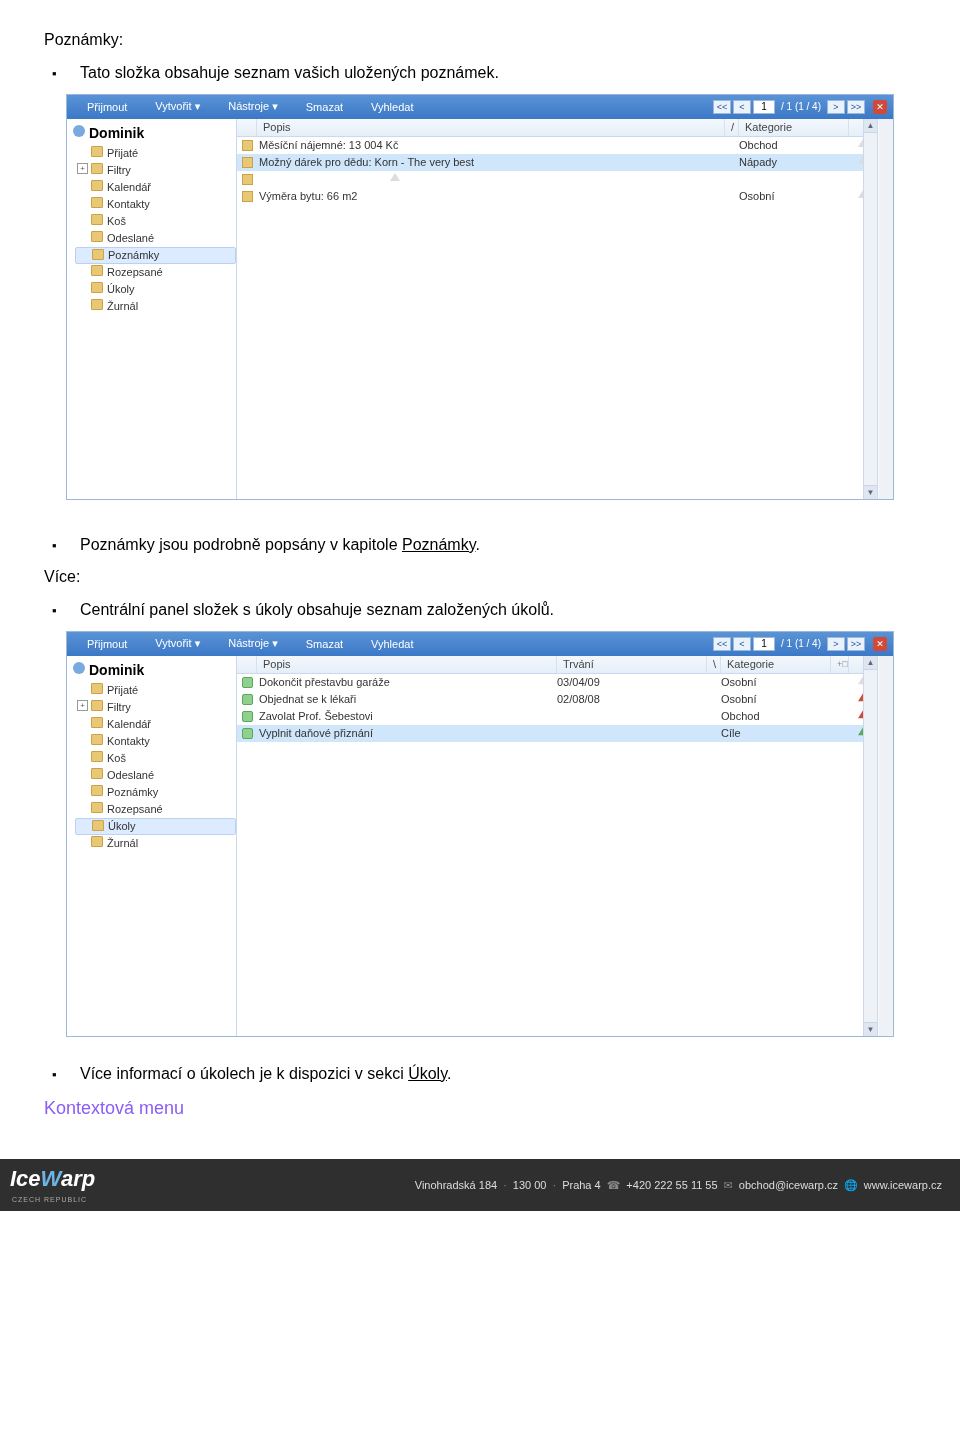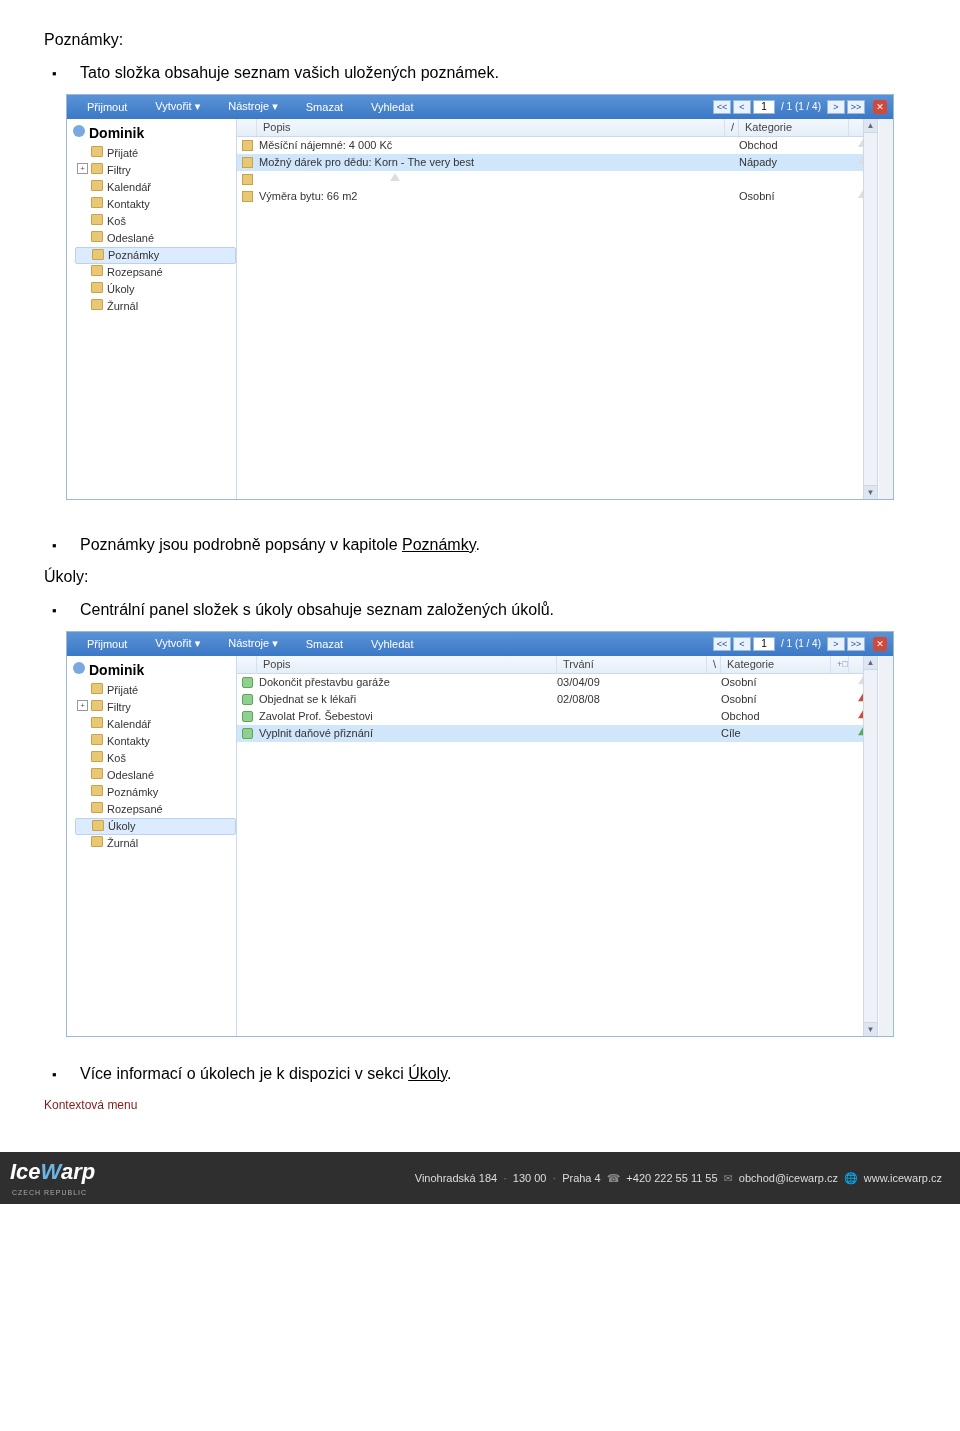--- a/index.html
+++ b/index.html
@@ -3,21 +3,21 @@
 <meta charset="utf-8">
 <style>
   * { box-sizing: border-box; margin: 0; padding: 0; }
   body { font-family: Arial, sans-serif; font-size: 14px; color: #000; background: #fff; width: 960px; }
   .page { padding: 28px 44px 0 44px; }
   .doc-text { font-size: 16px; line-height: 1.5; margin-bottom: 8px; }
   ul.bullet { list-style: none; padding-left: 36px; margin-bottom: 8px; }
   ul.bullet li::before { content: "▪"; display: inline-block; width: 28px; margin-left: -28px; font-size: 13px; }
   ul.bullet li { line-height: 1.6; font-size: 16px; }
   .link { text-decoration: underline; }
-  .context-head { color: #7f1d1d; font-size: 12px; margin: 12px 0 6px 0; }
+  .context-head { color: #8b5cf6; font-size: 18px; margin: 12px 0 6px 0; }
 
   
   .appwin { border: 1px solid #9bb7d9; width: 828px; margin: 4px auto 18px auto; font-size: 11px; background: #fff; }
   .toolbar { background: linear-gradient(#5a93d6, #3b78c6); height: 24px; display: flex; align-items: center; color: #fff; padding: 0 6px; }
   .toolbar .mitem { padding: 0 14px; white-space: nowrap; }
   .toolbar .spacer { flex: 1; }
   .pager { display: flex; align-items: center; gap: 2px; }
   .pbtn { background: #eaf2fb; color: #2a5aa0; border: 1px solid #9bb7d9; font-size: 9px; width: 18px; height: 14px; display: inline-flex; align-items: center; justify-content: center; }
   .pinput { width: 22px; height: 14px; font-size: 10px; text-align: center; border: 1px solid #9bb7d9; background: #fff; color: #000; }
   .pinfo { color: #fff; font-size: 10px; padding: 0 4px; }
@@ -114,21 +114,21 @@
           <div class="col" style="flex:1">Popis</div>
           <div class="col" style="width:14px">/</div>
           <div class="col" style="width:110px">Kategorie</div>
           <div class="col" style="width:28px"></div>
         </div>
         <div class="rows" id="notes-rows">
             <div class="row">
               <div class="icon">
                 <span class="note-ic"></span>
               </div>
-              <div style="flex:1;padding-left:2px">Měsíční nájemné: 4 000 Kč</div>
+              <div style="flex:1;padding-left:2px">Měsíční nájemné: 13 004 Kč</div>
               <div style="width:14px"></div>
               <div style="width:110px">Obchod</div>
               <div style="width:28px;text-align:center"><span class="flag white"></span></div>
             </div>
             <div class="row selrow">
               <div class="icon">
                 <span class="note-ic"></span>
               </div>
               <div style="flex:1;padding-left:2px">Možný dárek pro dědu: Korn - The very best</div>
               <div style="width:14px"></div>
@@ -160,21 +160,21 @@
       </div>
       <div class="rightstrip">
           <div class="vscroll2"></div>
         </div>
     </div>
   </div>
 
   <ul class="bullet" style="margin-top:32px;">
     <li><span>Poznámky jsou podrobně popsány v kapitole </span><span class="link">Poznámky</span><span>.</span></li>
   </ul>
-  <div class="doc-text">Úkoly:</div>
+  <div class="doc-text">Více:</div>
   <ul class="bullet">
       <li>Centrální panel složek s úkoly obsahuje seznam založených úkolů.</li>
     </ul>
 
   <div class="appwin">
     <div class="toolbar">
       <div class="mitem">Přijmout</div>
       <div class="mitem"><span>Vytvořit</span> <span>▾</span></div>
       <div class="mitem"><span>Nástroje</span> <span>▾</span></div>
       <div class="mitem">Smazat</div>

